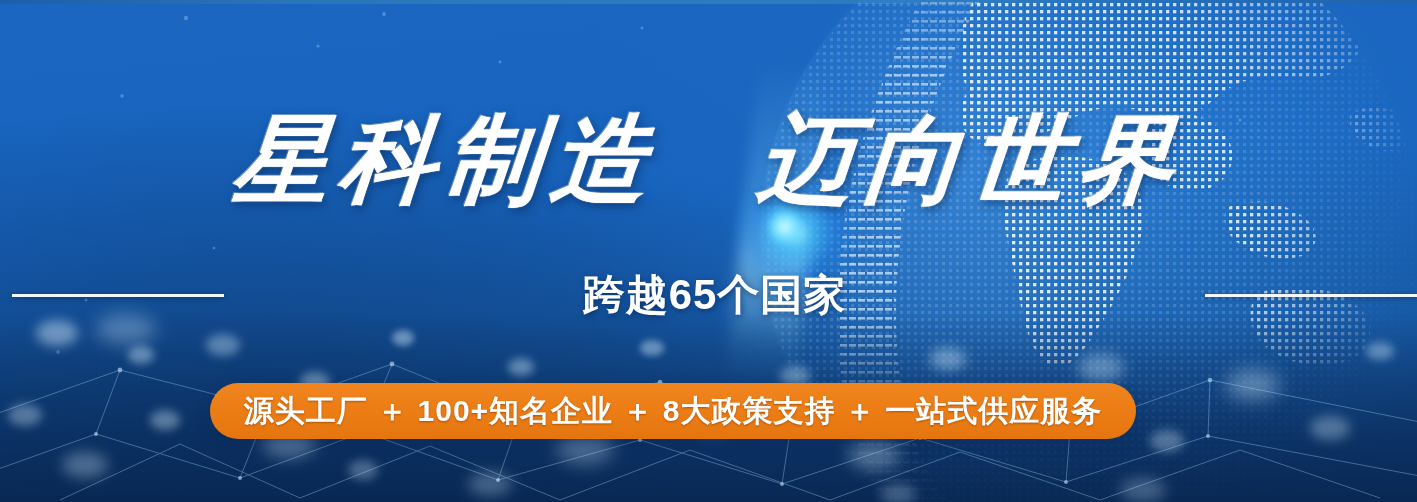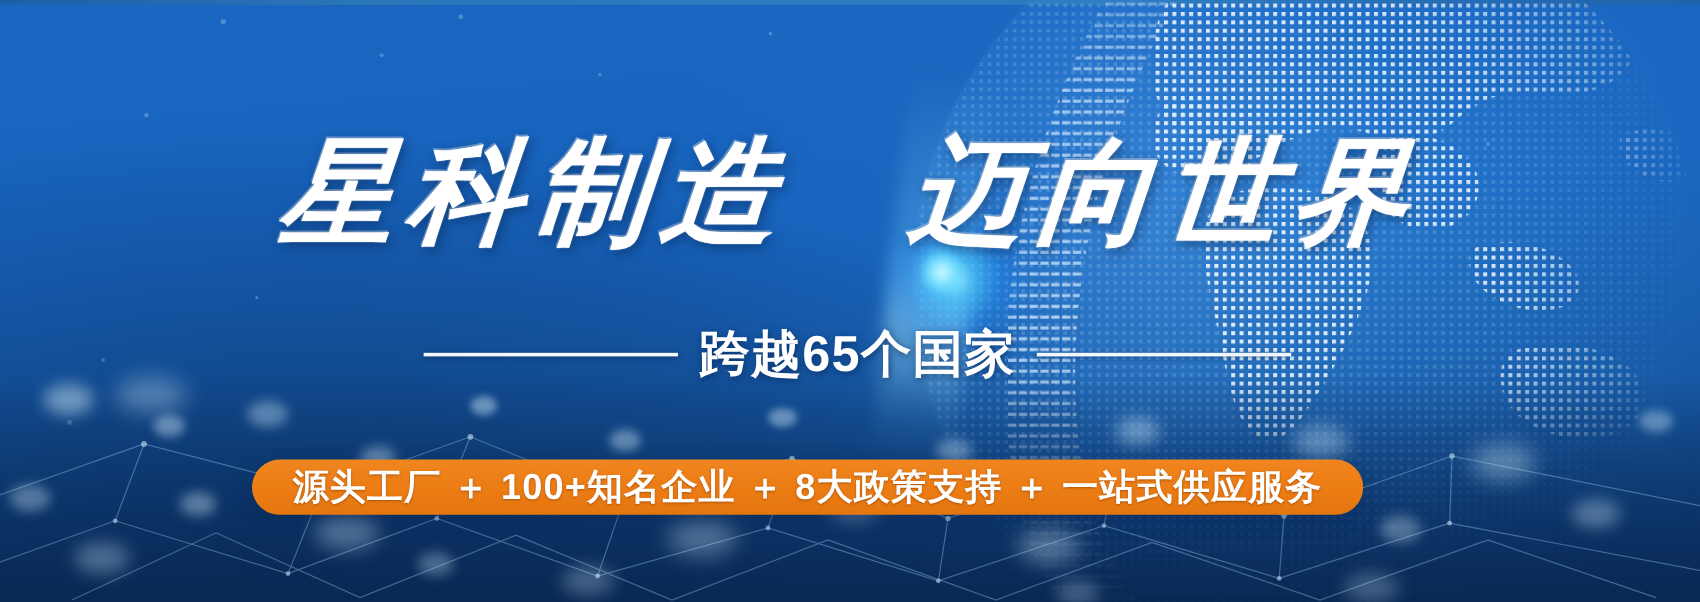--- a/index.html
+++ b/index.html
@@ -131,21 +131,21 @@
   .title .gap { display: inline-block; width: 34px; }
 
   
   .subtitle-row {
     position: absolute;
     left: 0; right: 0;
     top: 266px;
     height: 58px;
     display: flex;
     align-items: center;
-    justify-content: center;
+    justify-content: space-between;
     gap: 18px;
     margin-left: 12px;
   }
   .rule {
     height: 3px;
     width: 212px;
     background: #f2f7fd;
     box-shadow: 0 1px 4px rgba(5,30,70,.5);
   }
   .subtitle-text {
@@ -156,21 +156,21 @@
     white-space: nowrap;
     text-shadow: 1px 2px 6px rgba(6,34,76,.6);
   }
 
   
   .pill {
     position: absolute;
     left: 210px;
     top: 383px;
     width: 926px;
-    height: 46px;
+    height: 56px;
     border-radius: 28px;
     background: linear-gradient(180deg, #f0851f 0%, #ec7c14 52%, #e5760f 100%);
     box-shadow: 0 4px 14px rgba(10,40,85,.38);
     display: flex;
     align-items: center;
     justify-content: center;
   }
   .pill-text {
     color: #ffffff;
     font-size: 30px;

